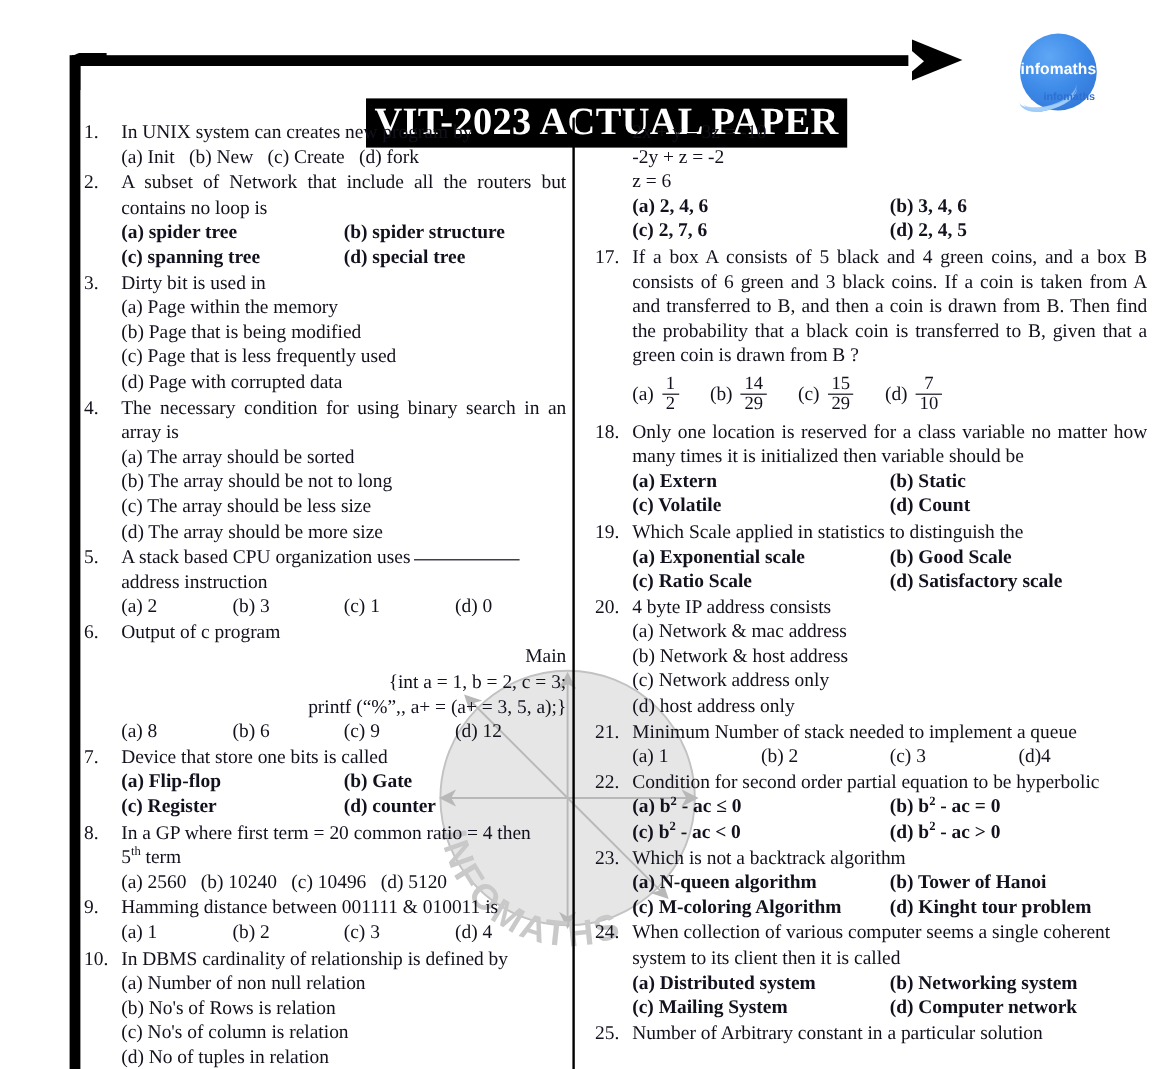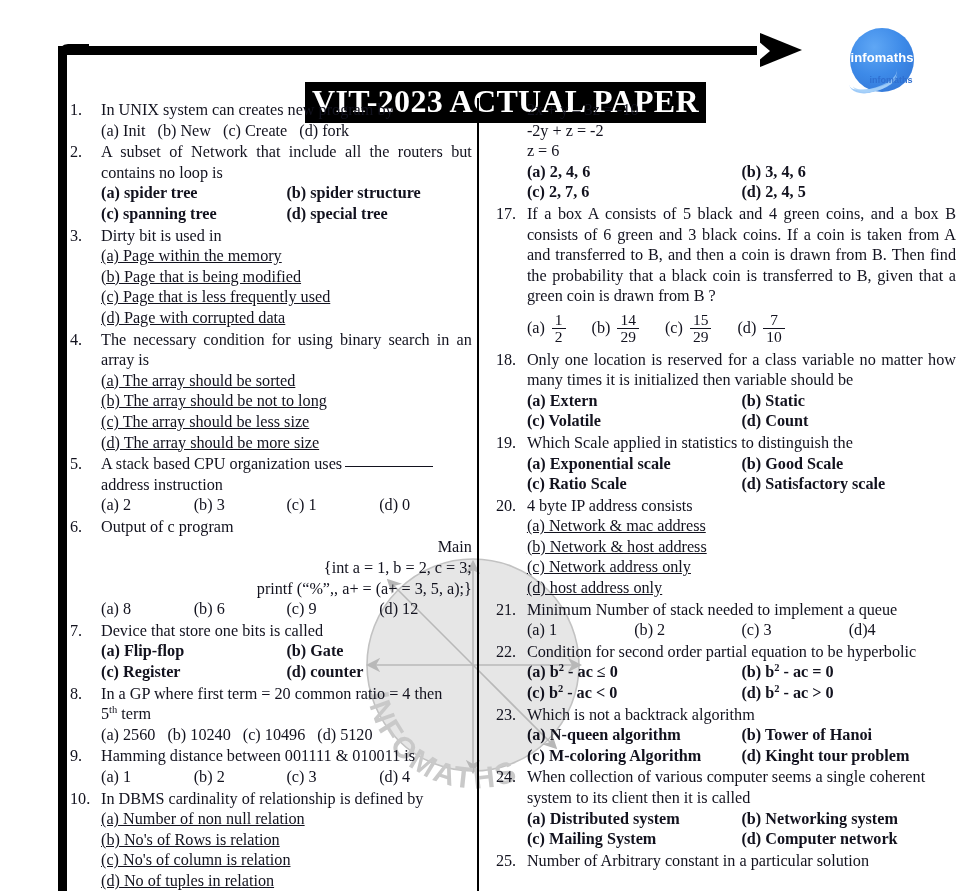--- a/index.html
+++ b/index.html
@@ -195,21 +195,20 @@
   .q-text {
     font-size: 16.2px;
     line-height: 20.6px;
     text-align: justify;
     text-justify: inter-word;
   }
   .q-text.nojust { text-align: left; }
   .opts-stack .opt {
     font-size: 16.2px;
     line-height: 20.6px;
-    text-decoration: underline;
   }
   .opts-grid {
     display: flex;
     flex-wrap: wrap;
   }
   .opts-grid .opt {
     font-size: 16.2px;
     line-height: 20.6px;
     box-sizing: border-box;
   }

